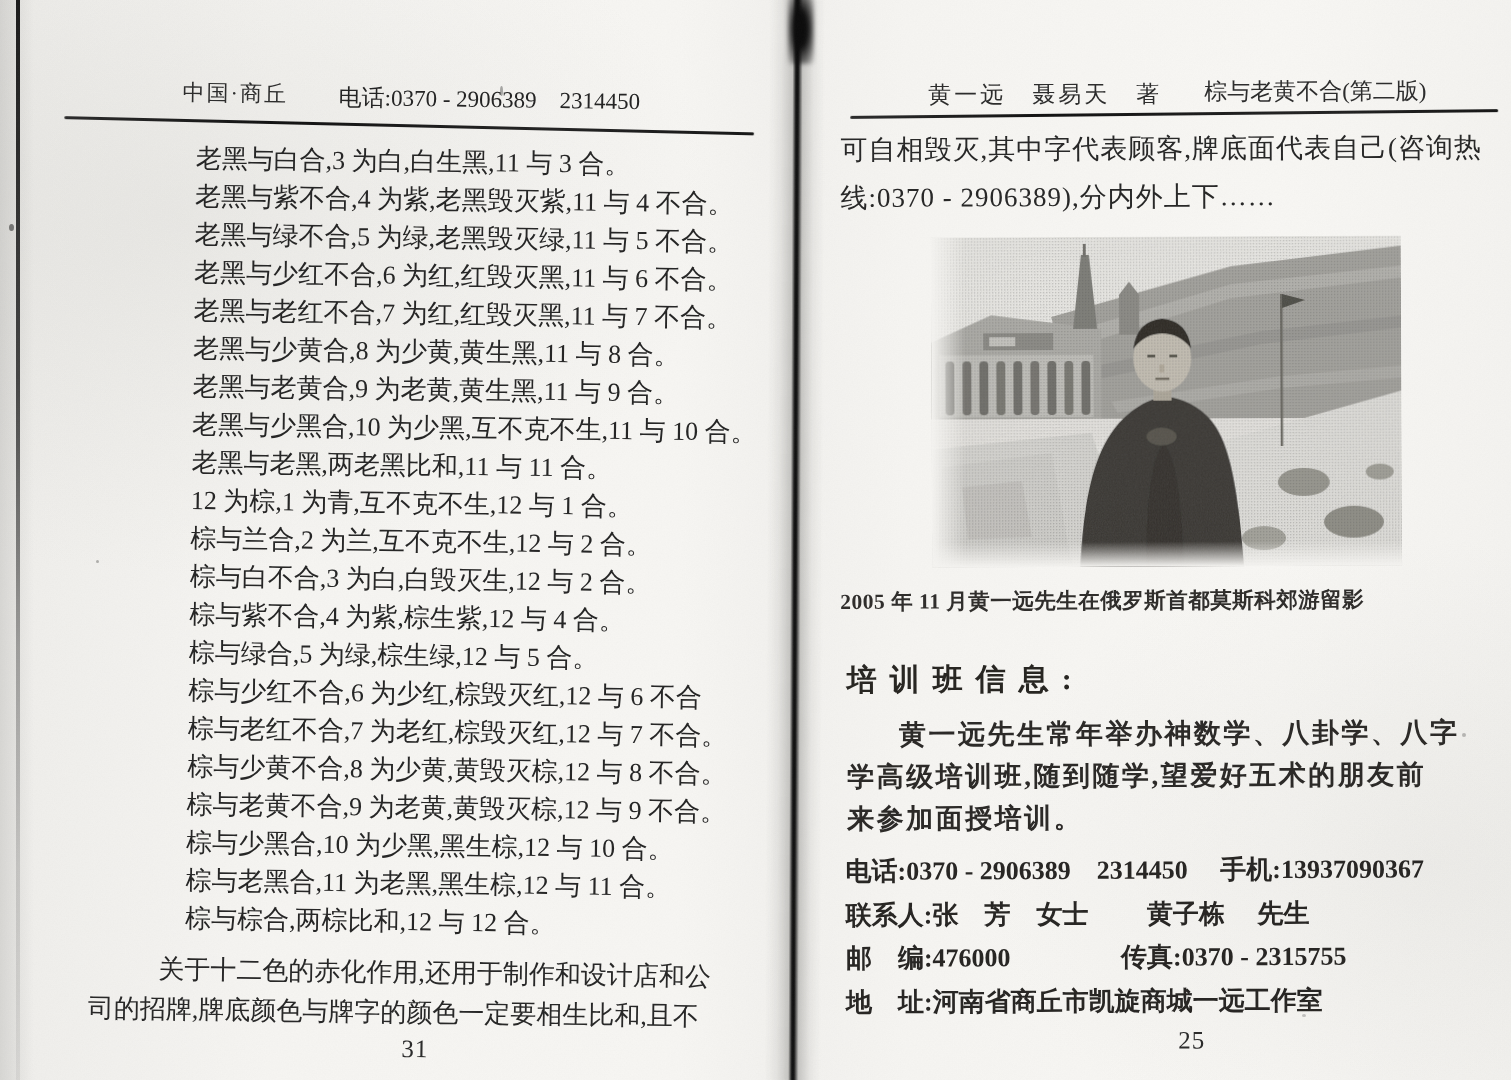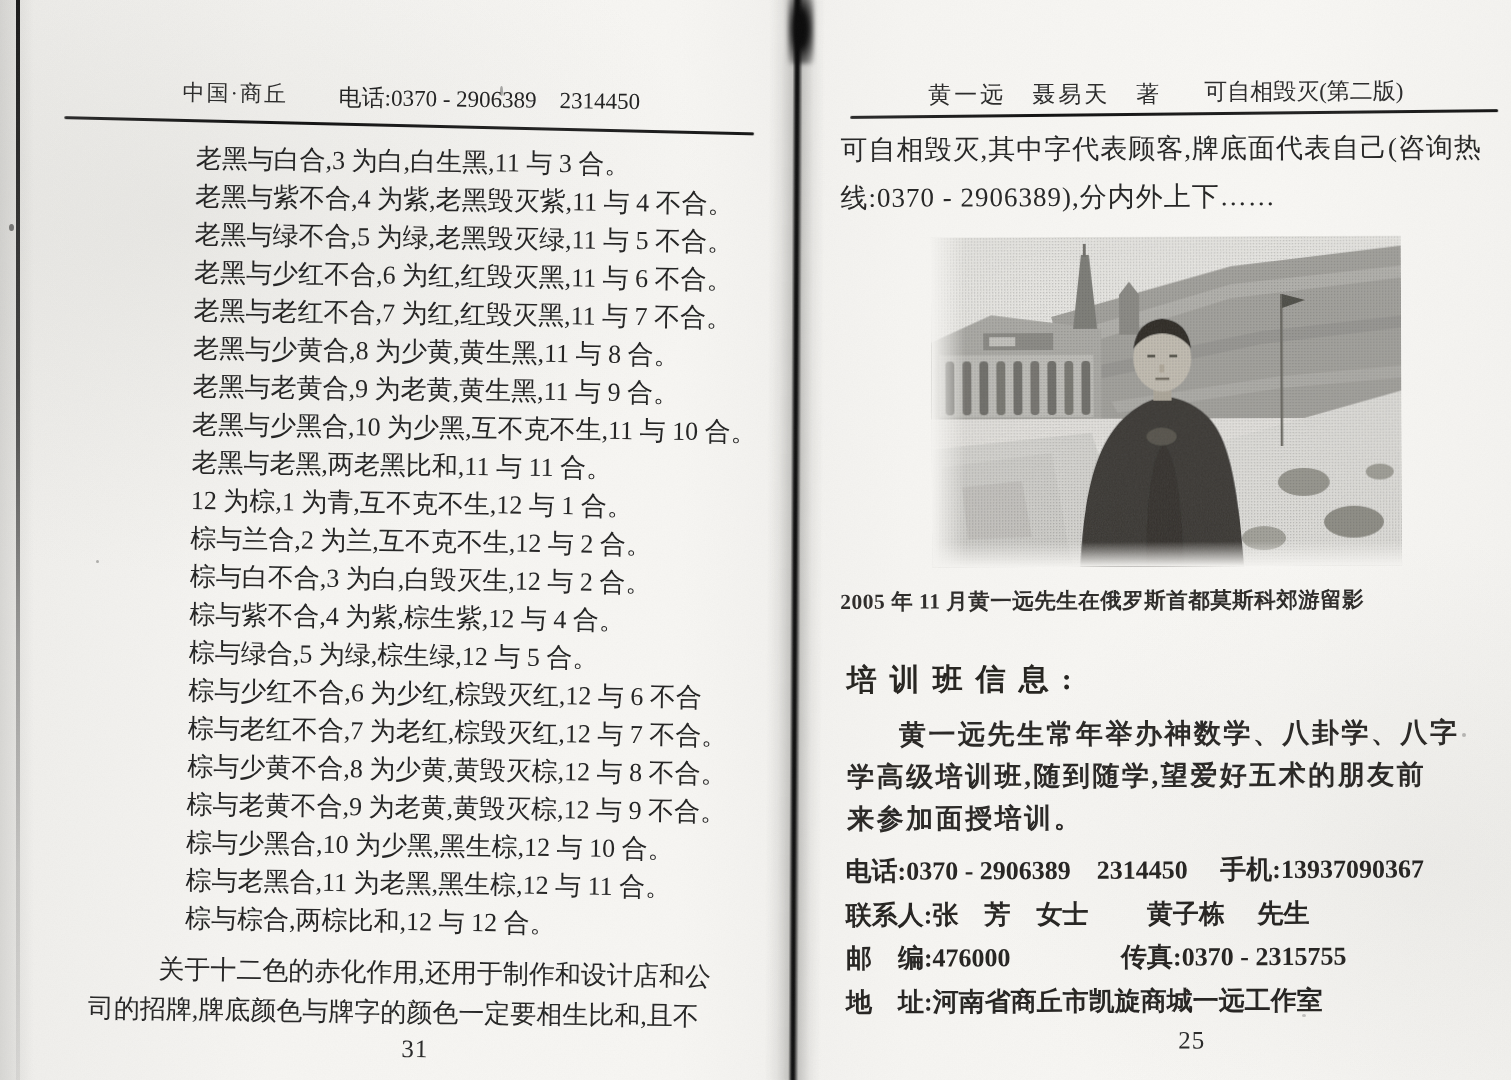--- a/index.html
+++ b/index.html
@@ -89,21 +89,21 @@
         <div class="bodyline">棕与老黑合,11 为老黑,黑生棕,12 与 11 合。</div>
         <div class="bodyline">棕与棕合,两棕比和,12 与 12 合。</div>
       </div>
     <div class="abs lp-close1">关于十二色的赤化作用,还用于制作和设计店和公</div>
     <div class="abs lp-close2">司的招牌,牌底颜色与牌字的颜色一定要相生比和,且不</div>
     <div class="abs pagenum pn-left">31</div>
   </div>
 
   <div class="page page-right">
     <div class="abs rp-authors">黄一远　聂易天　著</div>
-    <div class="abs rp-title">可自相毁灭(第二版)</div>
+    <div class="abs rp-title">棕与老黄不合(第二版)</div>
     <div class="abs rule rule-right"></div>
     <div class="abs rp-intro1">可自相毁灭,其中字代表顾客,牌底面代表自己(咨询热</div>
     <div class="abs rp-intro2">线:0370 - 2906389),分内外上下……</div>
 
     <div class="abs rp-photo">
       <svg width="470" height="330" viewBox="0 0 470 330">
         <defs>
           <pattern id="dots" width="3" height="3" patternUnits="userSpaceOnUse">
             <rect x="1" y="1" width="1.3" height="1.3" fill="#3a3a3a" opacity="0.22"></rect>
           </pattern>

